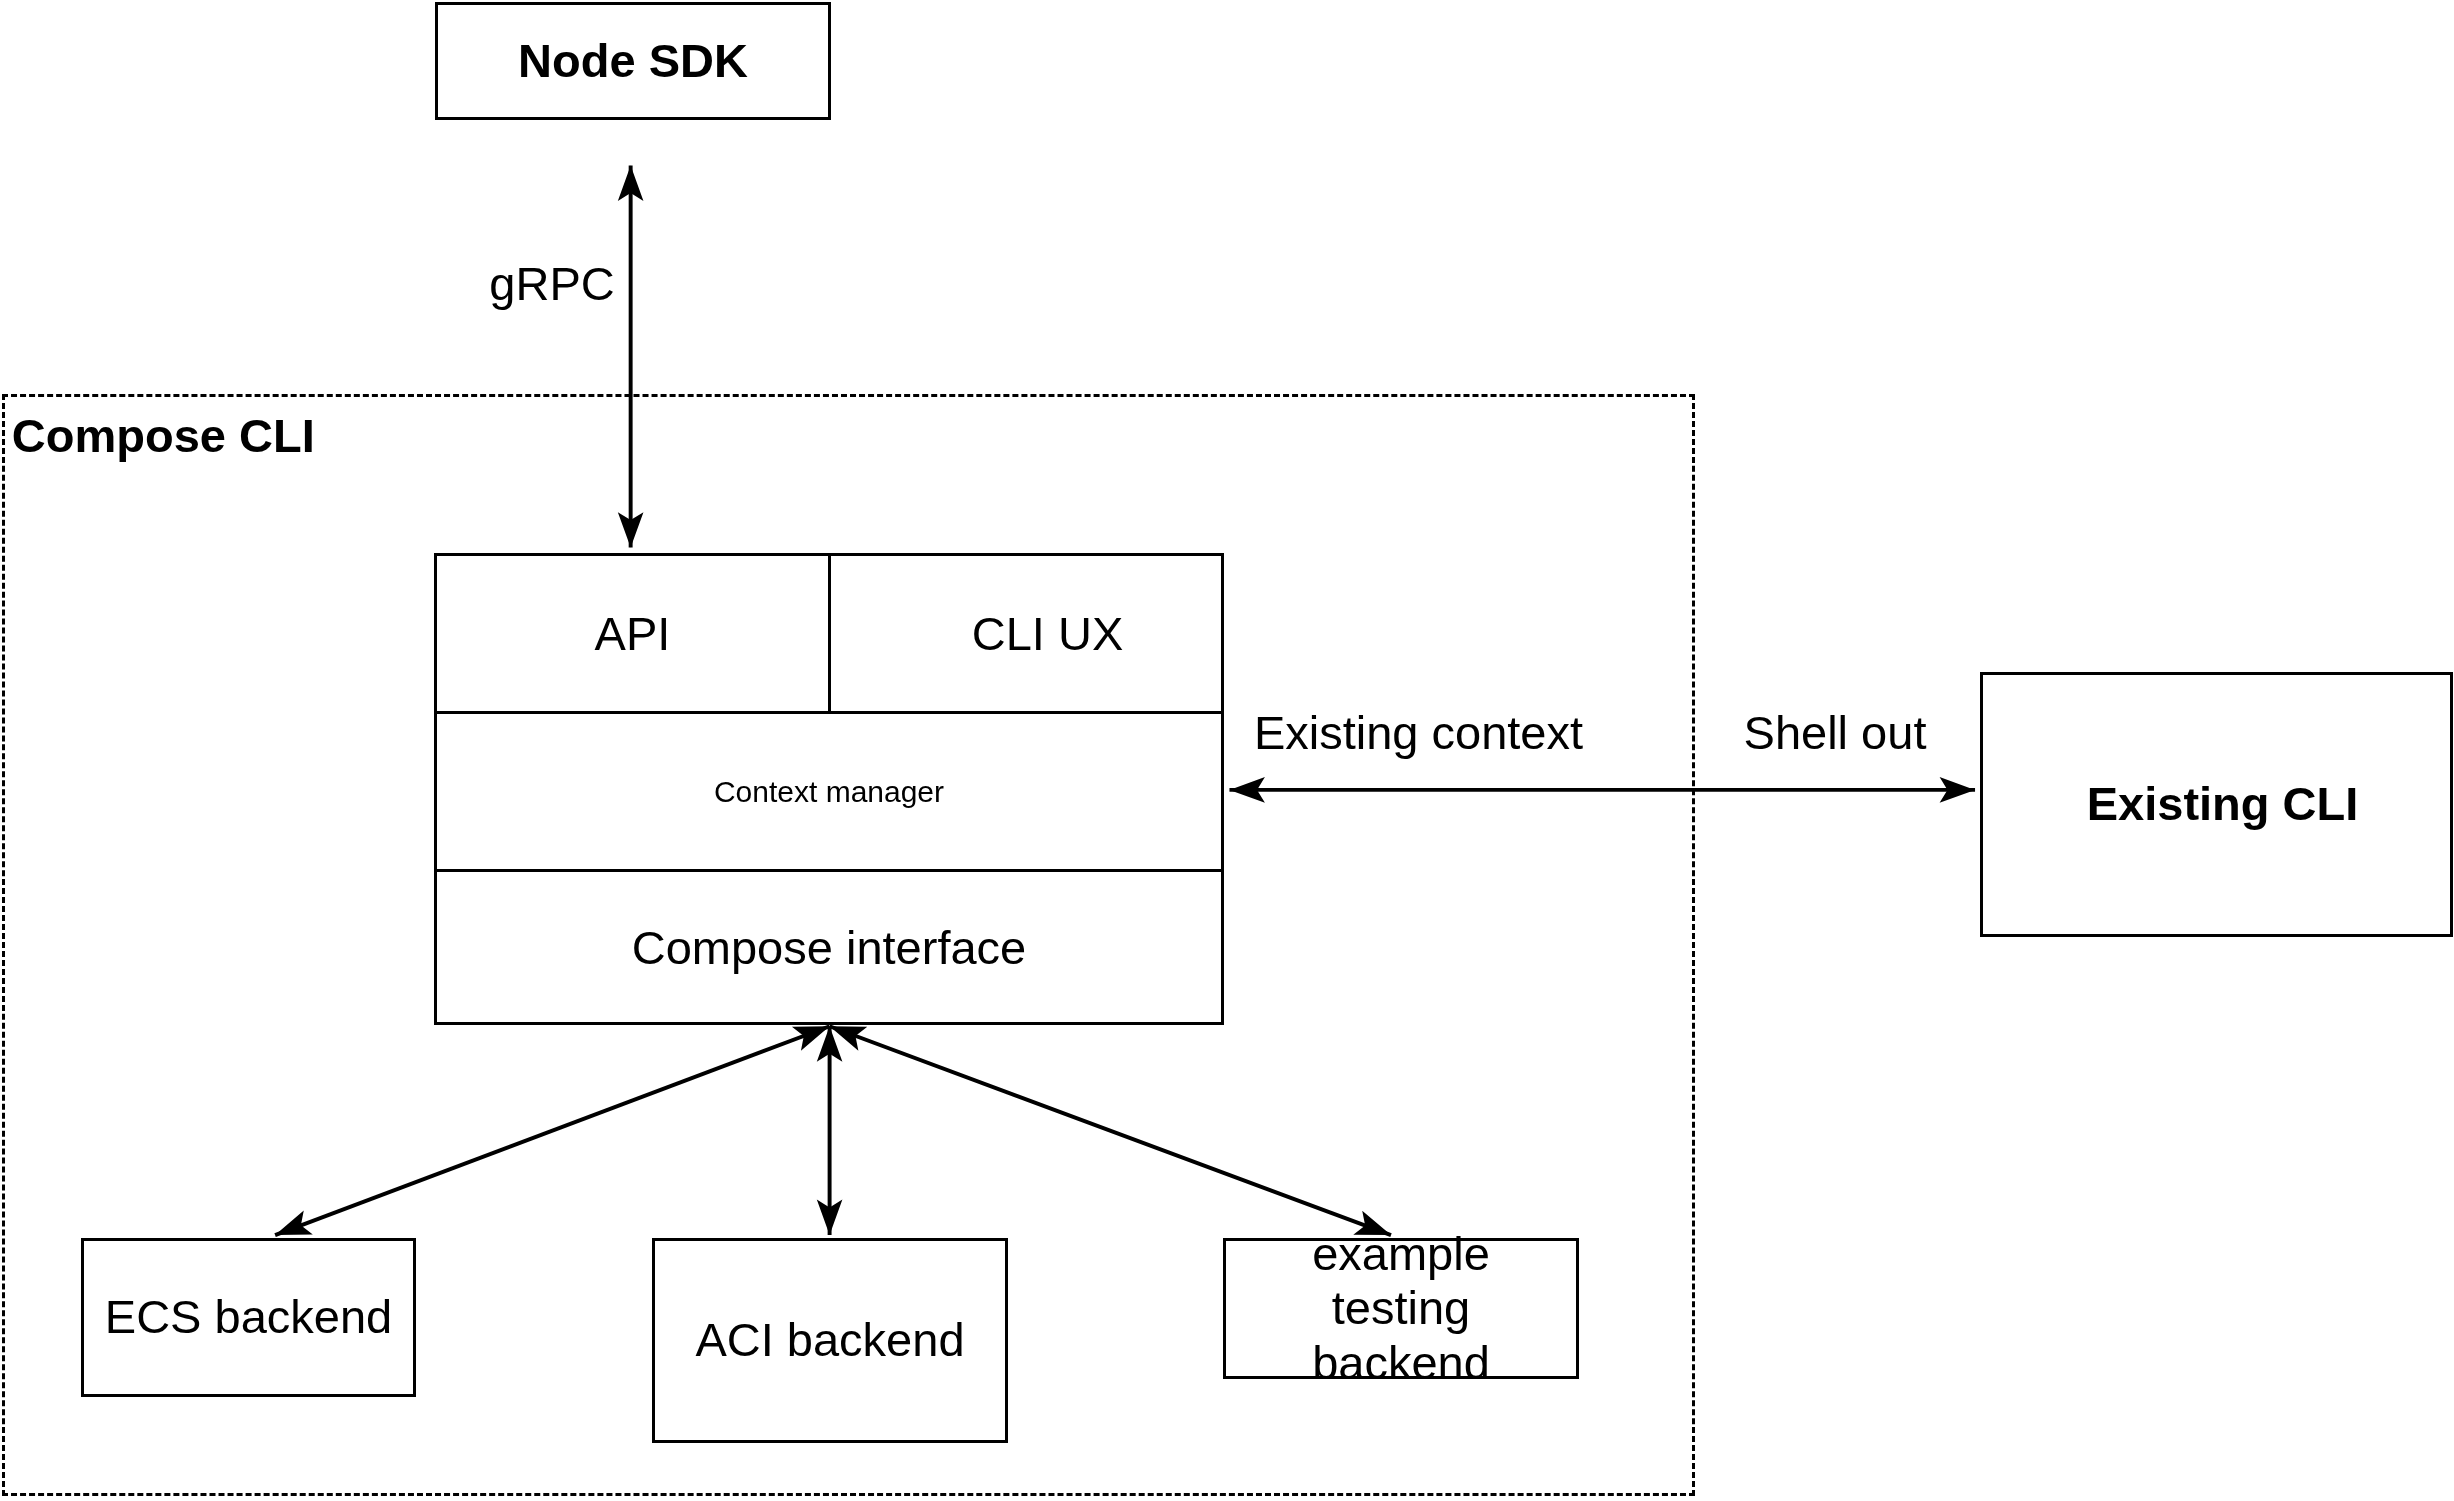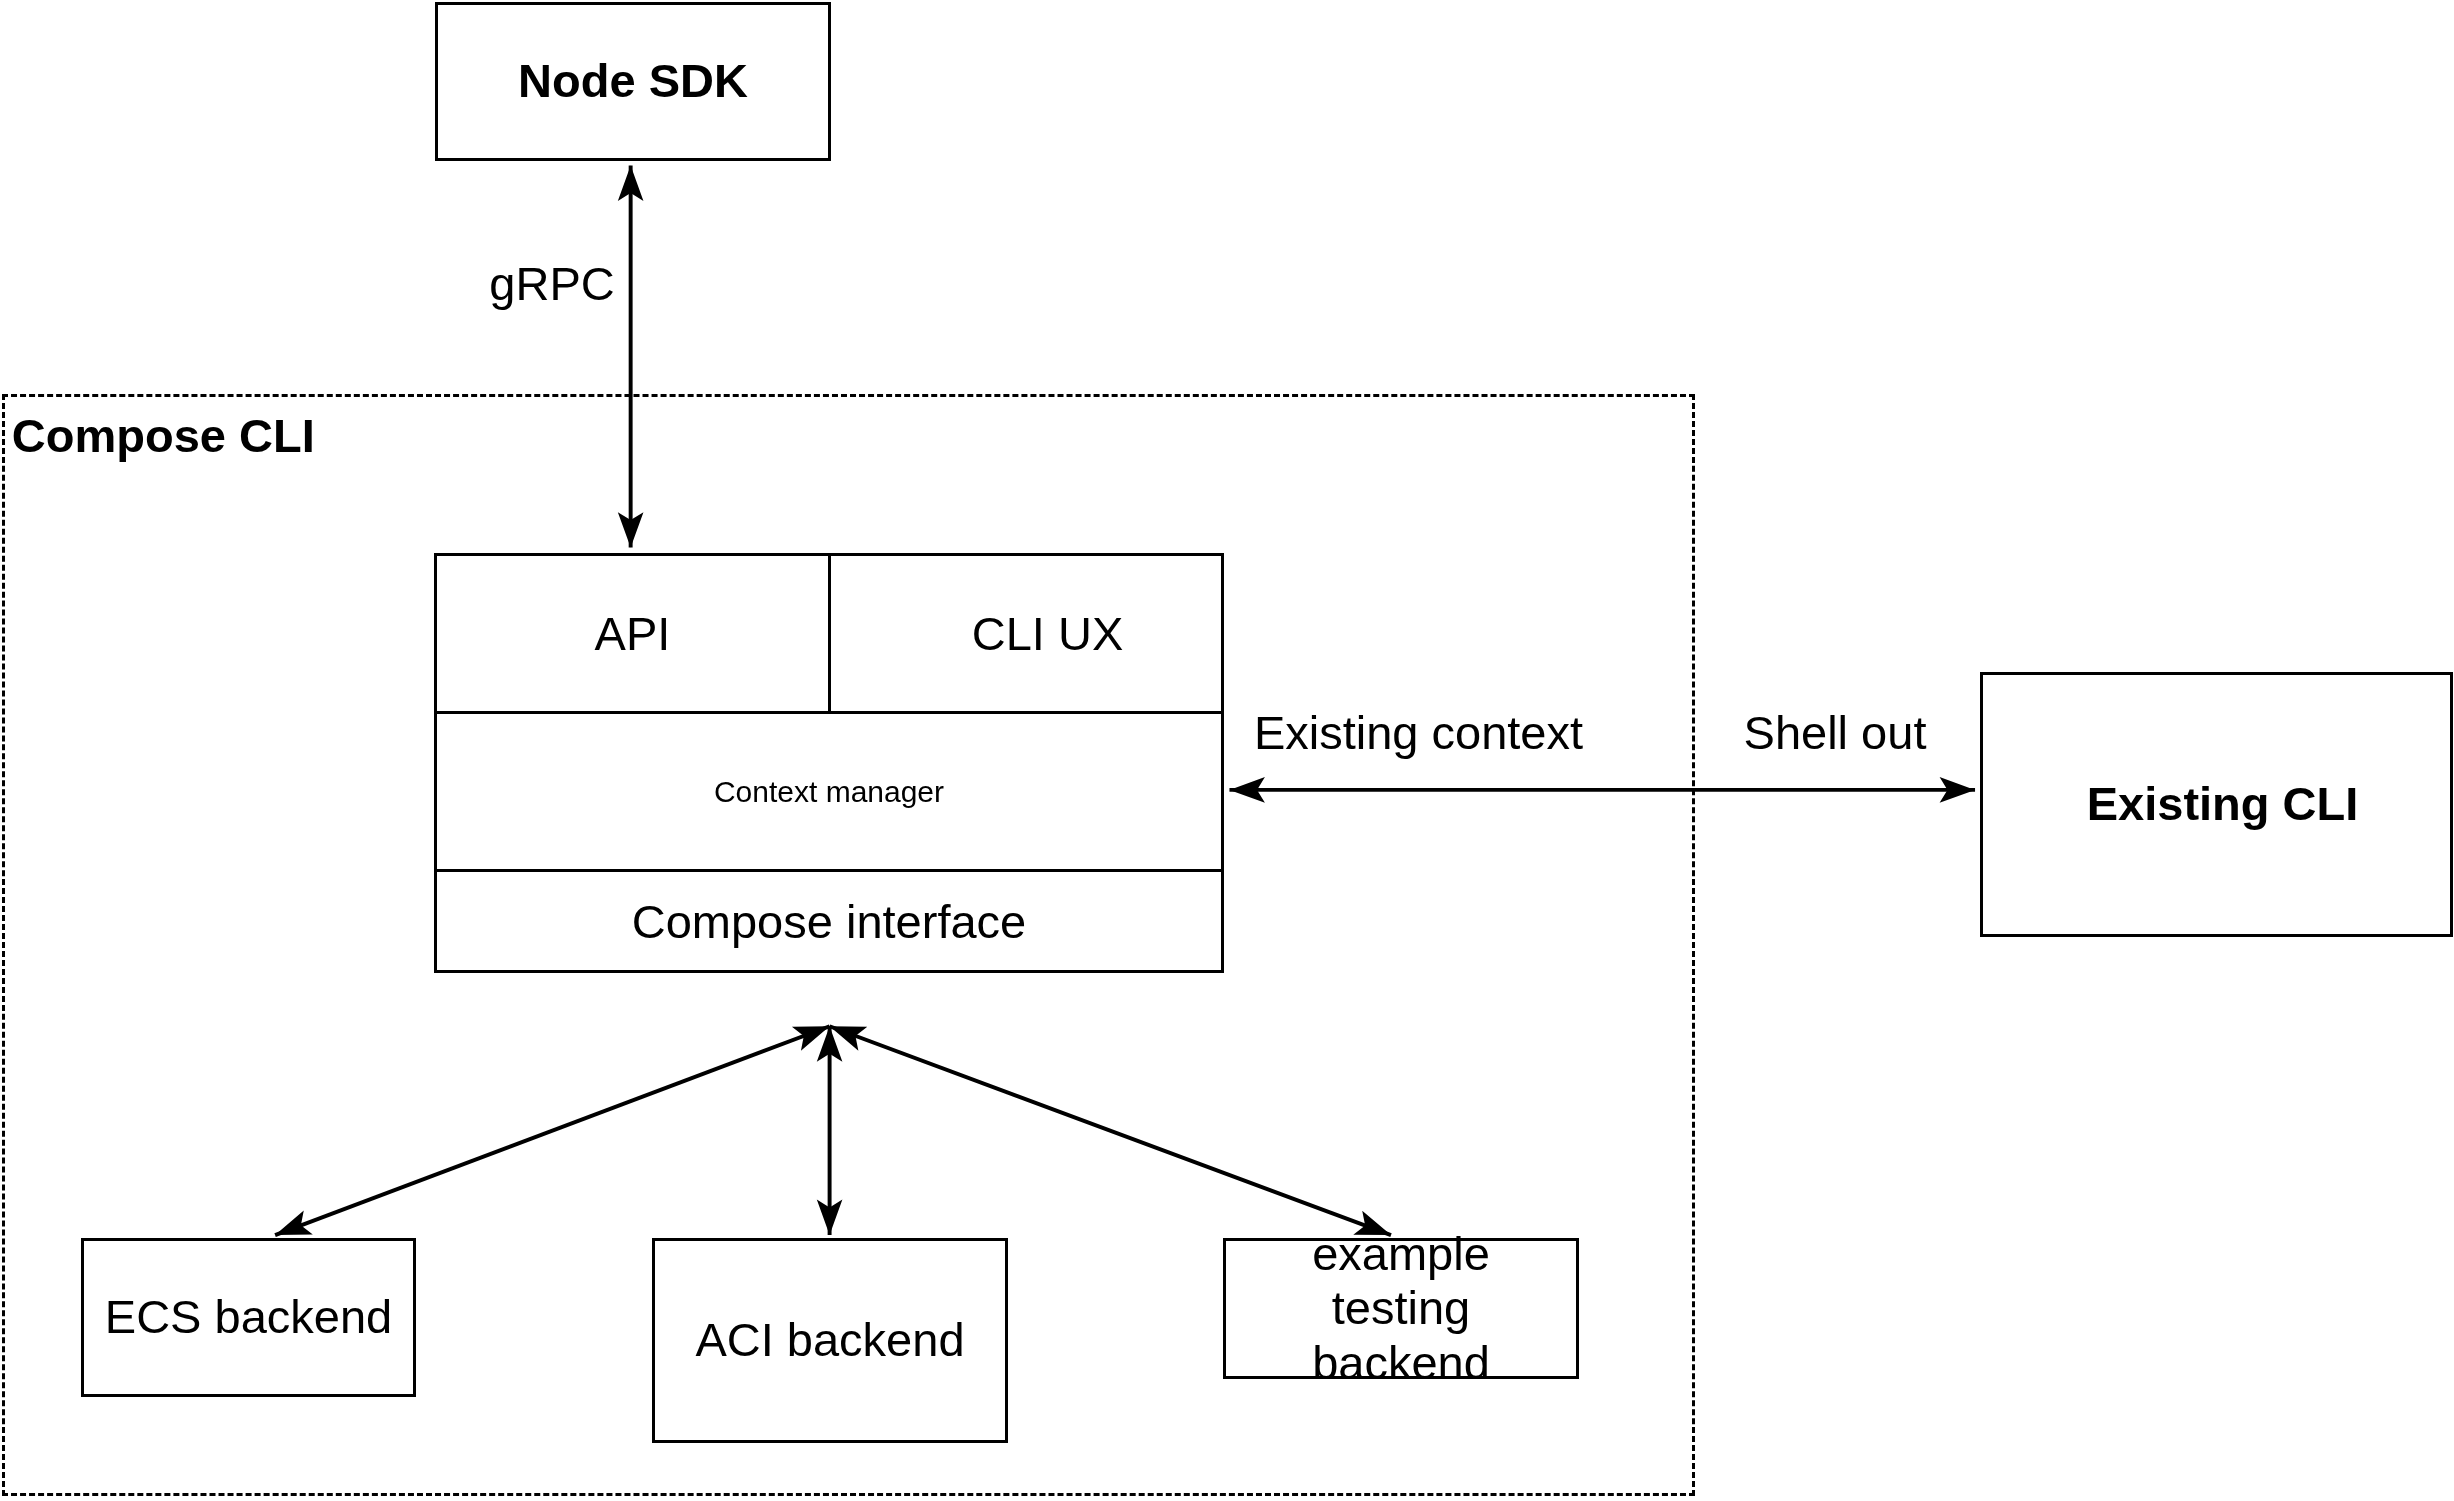--- a/index.html
+++ b/index.html
@@ -19,40 +19,40 @@
     display:flex;
     align-items:center;
     justify-content:center;
     text-align:center;
     font-size:47px;
     line-height:1.16;
     box-sizing:border-box;
   }
   .bold{font-weight:bold;}
   
-  .node-sdk{left:435px;top:2px;width:396px;height:159px;}
+  .node-sdk{left:435px;top:2px;width:396px;height:118px;}
   
   .compose-container{
     position:absolute;
     left:2px;top:394px;width:1693px;height:1102px;
     border:3.9px dashed #000000;
     box-sizing:border-box;
     background:transparent;
   }
   .compose-label{
     position:absolute;
     left:11.8px;top:408px;
     font-size:47px;
     font-weight:bold;
     white-space:nowrap;
   }
   
   .core{
     position:absolute;
-    left:434px;top:553px;width:790px;height:420px;
+    left:434px;top:553px;width:790px;height:472px;
     border:3.9px solid #000000;
     box-sizing:border-box;
     background:#ffffff;
     display:flex;
     flex-direction:column;
   }
   .core-row-top{
     height:155px;
     border-bottom:3.9px solid #000000;
     display:flex;

